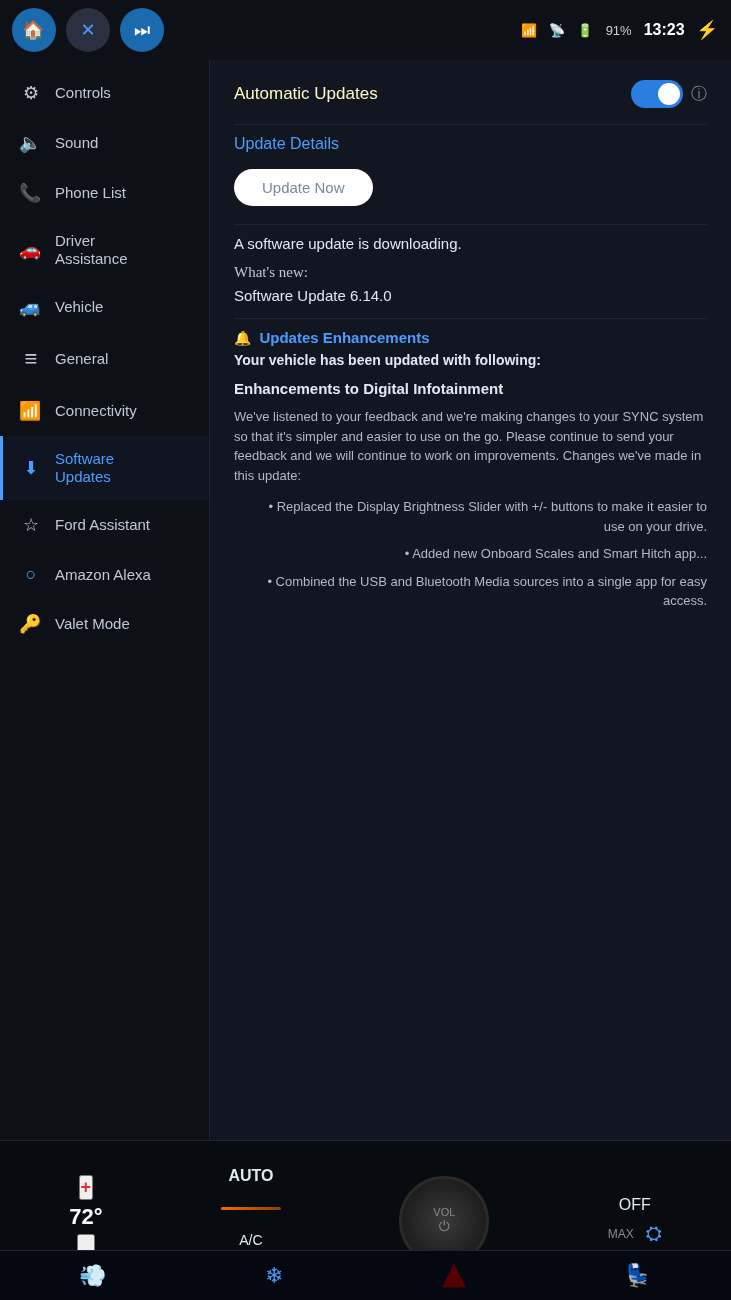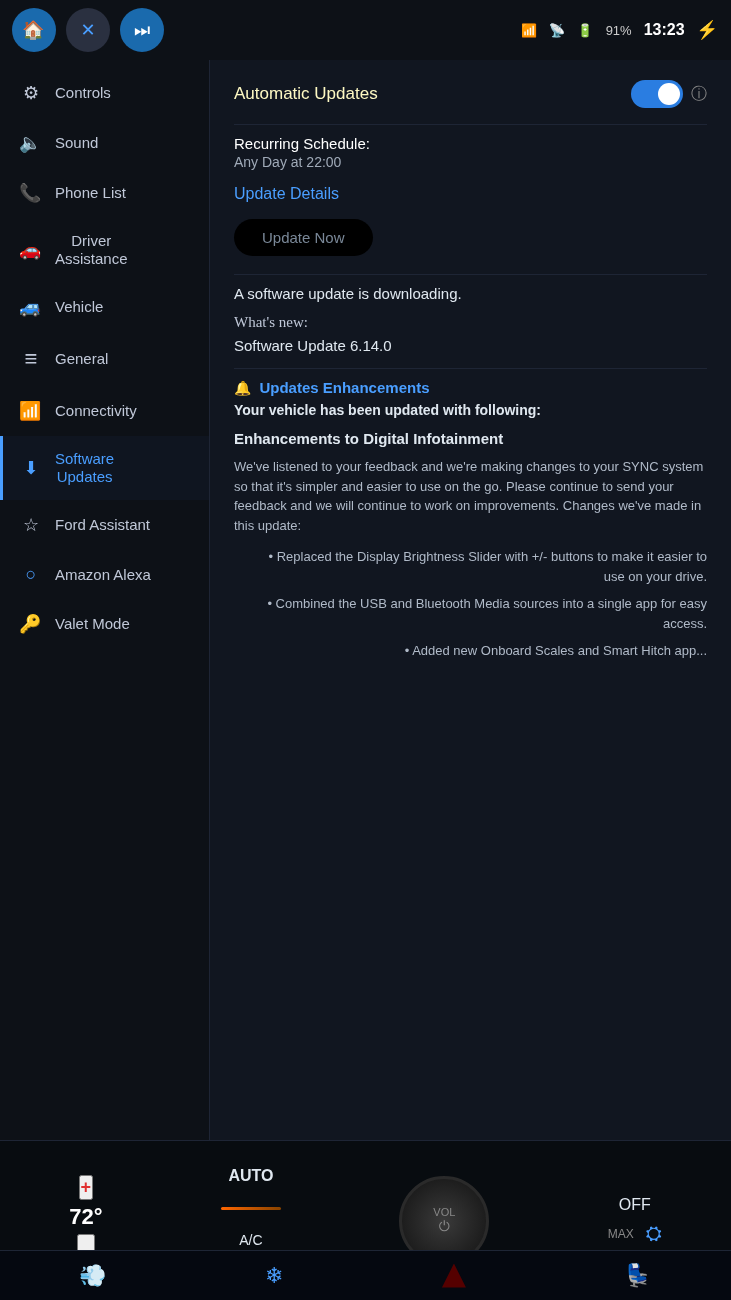--- a/index.html
+++ b/index.html
@@ -99,21 +99,20 @@
       background: #0f1520;
     }
     .sidebar-item .icon {
       font-size: 18px;
       width: 24px;
       text-align: center;
       flex-shrink: 0;
     }
     .sidebar-item .label {
       line-height: 1.2;
-      text-align: center;
     }
 
     
     .content-area {
       flex: 1;
       background: #111620;
       overflow-y: auto;
       padding: 20px 24px;
     }
 
@@ -170,21 +169,21 @@
       color: #4a9eff;
       font-size: 16px;
       font-weight: 500;
       cursor: pointer;
       margin-bottom: 16px;
       display: block;
     }
 
     
     .update-now-btn {
-      background: #000000;
+      background: #ffffff;
       color: #7a8898;
       border: none;
       padding: 10px 28px;
       border-radius: 20px;
       font-size: 15px;
       cursor: pointer;
       margin-bottom: 18px;
       display: block;
     }
 
@@ -409,25 +408,20 @@
       <div class="toggle-info-row">
         <button class="toggle-switch">
           <div class="toggle-knob"></div>
         </button>
         <span class="info-icon">ⓘ</span>
       </div>
     </div>
 
     <div class="divider"></div>
 
-    <div class="schedule-section">
-      <span class="schedule-label">Recurring Schedule:</span>
-      <br>
-      <span class="schedule-value">Any Day at 22:00</span>
-    </div>
 
     <a class="update-details-link">Update Details</a>
 
     <button class="update-now-btn">Update Now</button>
 
     <div class="divider"></div>
 
     <p class="status-text">A software update is downloading.</p>
 
     <p class="whats-new-label">What's new:</p>
@@ -438,22 +432,22 @@
     <div class="downloading-header">
       <span class="bell-icon">🔔</span>
       <span>Updates Enhancements</span>
     </div>
     <p class="vehicle-updated-text">Your vehicle has been updated with following:</p>
 
     <p class="enhancement-title">Enhancements to Digital Infotainment</p>
     <p class="enhancement-body">We've listened to your feedback and we're making changes to your SYNC system so that it's simpler and easier to use on the go. Please continue to send your feedback and we will continue to work on improvements. Changes we've made in this update:</p>
 
     <p class="bullet-item">Replaced the Display Brightness Slider with +/- buttons to make it easier to use on your drive.</p>
+    <p class="bullet-item">Added new Onboard Scales and Smart Hitch app...</p>
     <p class="bullet-item">Combined the USB and Bluetooth Media sources into a single app for easy access.</p>
-    <p class="bullet-item">Added new Onboard Scales and Smart Hitch app...</p>
 
   </div>
 
 </div>
 
 <div class="bottom-controls">
 
   <div class="temp-section">
     <button class="temp-plus">+</button>
     <span class="temp-value">72°</span>

